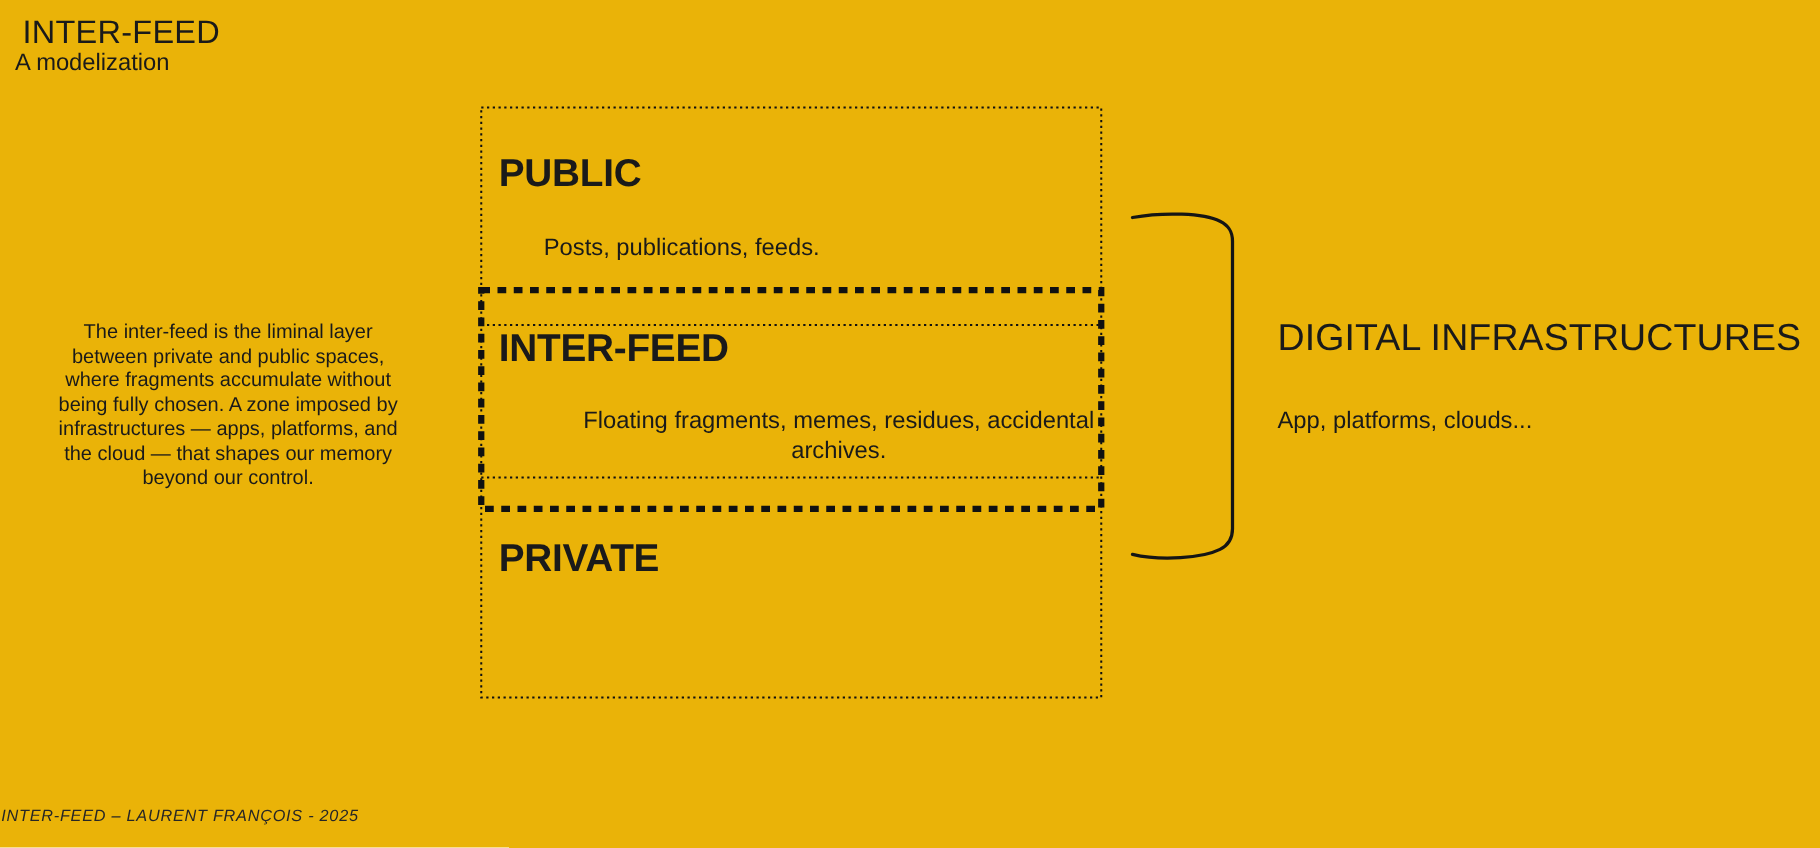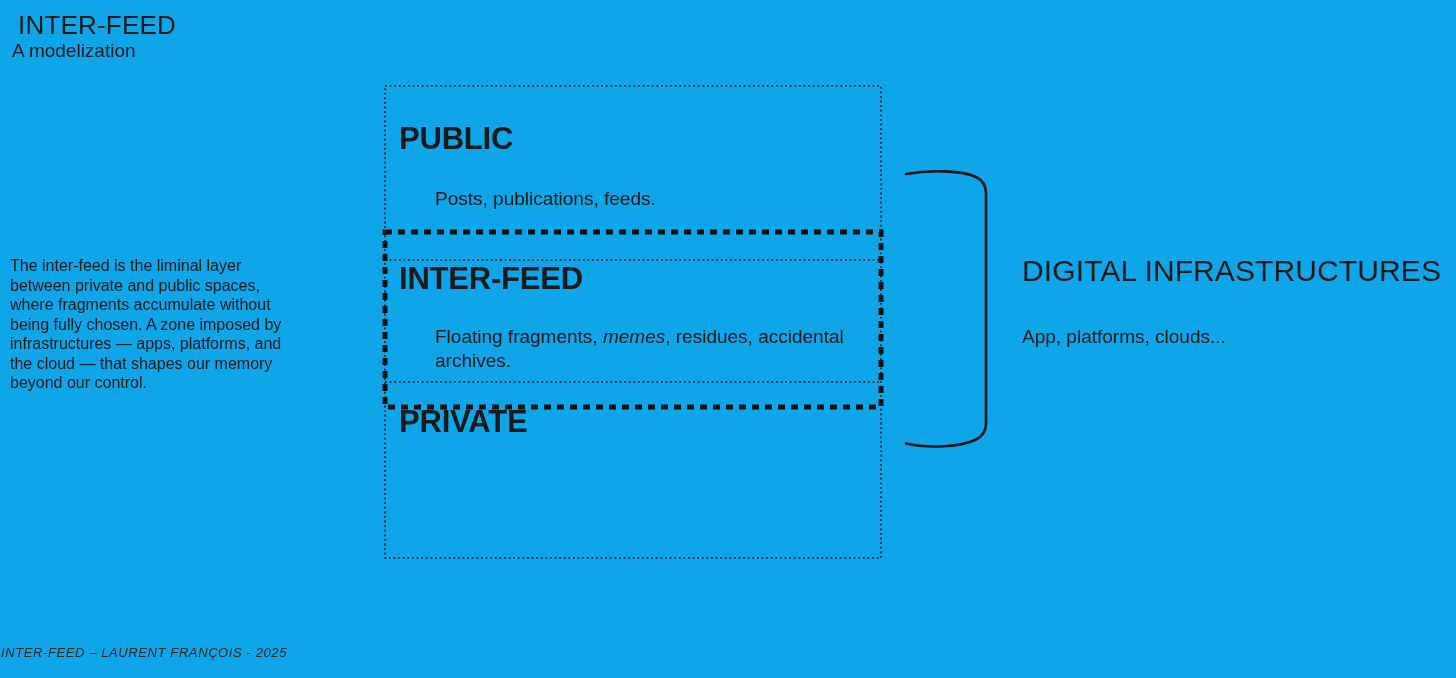--- a/index.html
+++ b/index.html
@@ -1,24 +1,25 @@
 <!DOCTYPE html>
 <html><head>
 <meta charset="utf-8">
 <style>
   * { margin: 0; padding: 0; box-sizing: border-box; }
   html, body { background: #ffffff; }
   .canvas {
     position: relative;
     width: 1456px;
     height: 678px;
-    background: #0ea5e9;
+    background: #eab308;
     overflow: hidden;
     font-family: "Liberation Sans", "DejaVu Sans", sans-serif;
     color: #1a1a1a;
+    text-align: center;
   }
   .page-title {
     position: absolute;
     left: 18px; top: 10px;
     font-size: 26px;
     font-weight: 400;
     letter-spacing: 0.2px;
     color: #1a1a1a;
   }
   .page-subtitle {
@@ -56,23 +57,23 @@
     font-size: 19px;
     font-weight: 400;
     line-height: 24px;
     color: #1a1a1a;
     margin-left: 36px;
   }
   .heading-public   { top: 123px; }
   .body-public      { top: 187px; }
   .heading-interfeed{ top: 263px; }
   .body-interfeed   { top: 325px; width: 472px; }
-  .heading-private  { top: 406px; }
+  .heading-private  { top: 431px; }
   .body-private     { top: 488px; }
-  .body-italic { font-style: italic; }
+  .body-italic { }
   .bracket-svg {
     position: absolute;
     left: 903px; top: 168px;
   }
   .infra-heading {
     position: absolute;
     left: 1022px; top: 256px;
     font-size: 30px;
     font-weight: 400;
     letter-spacing: 0.1px;

